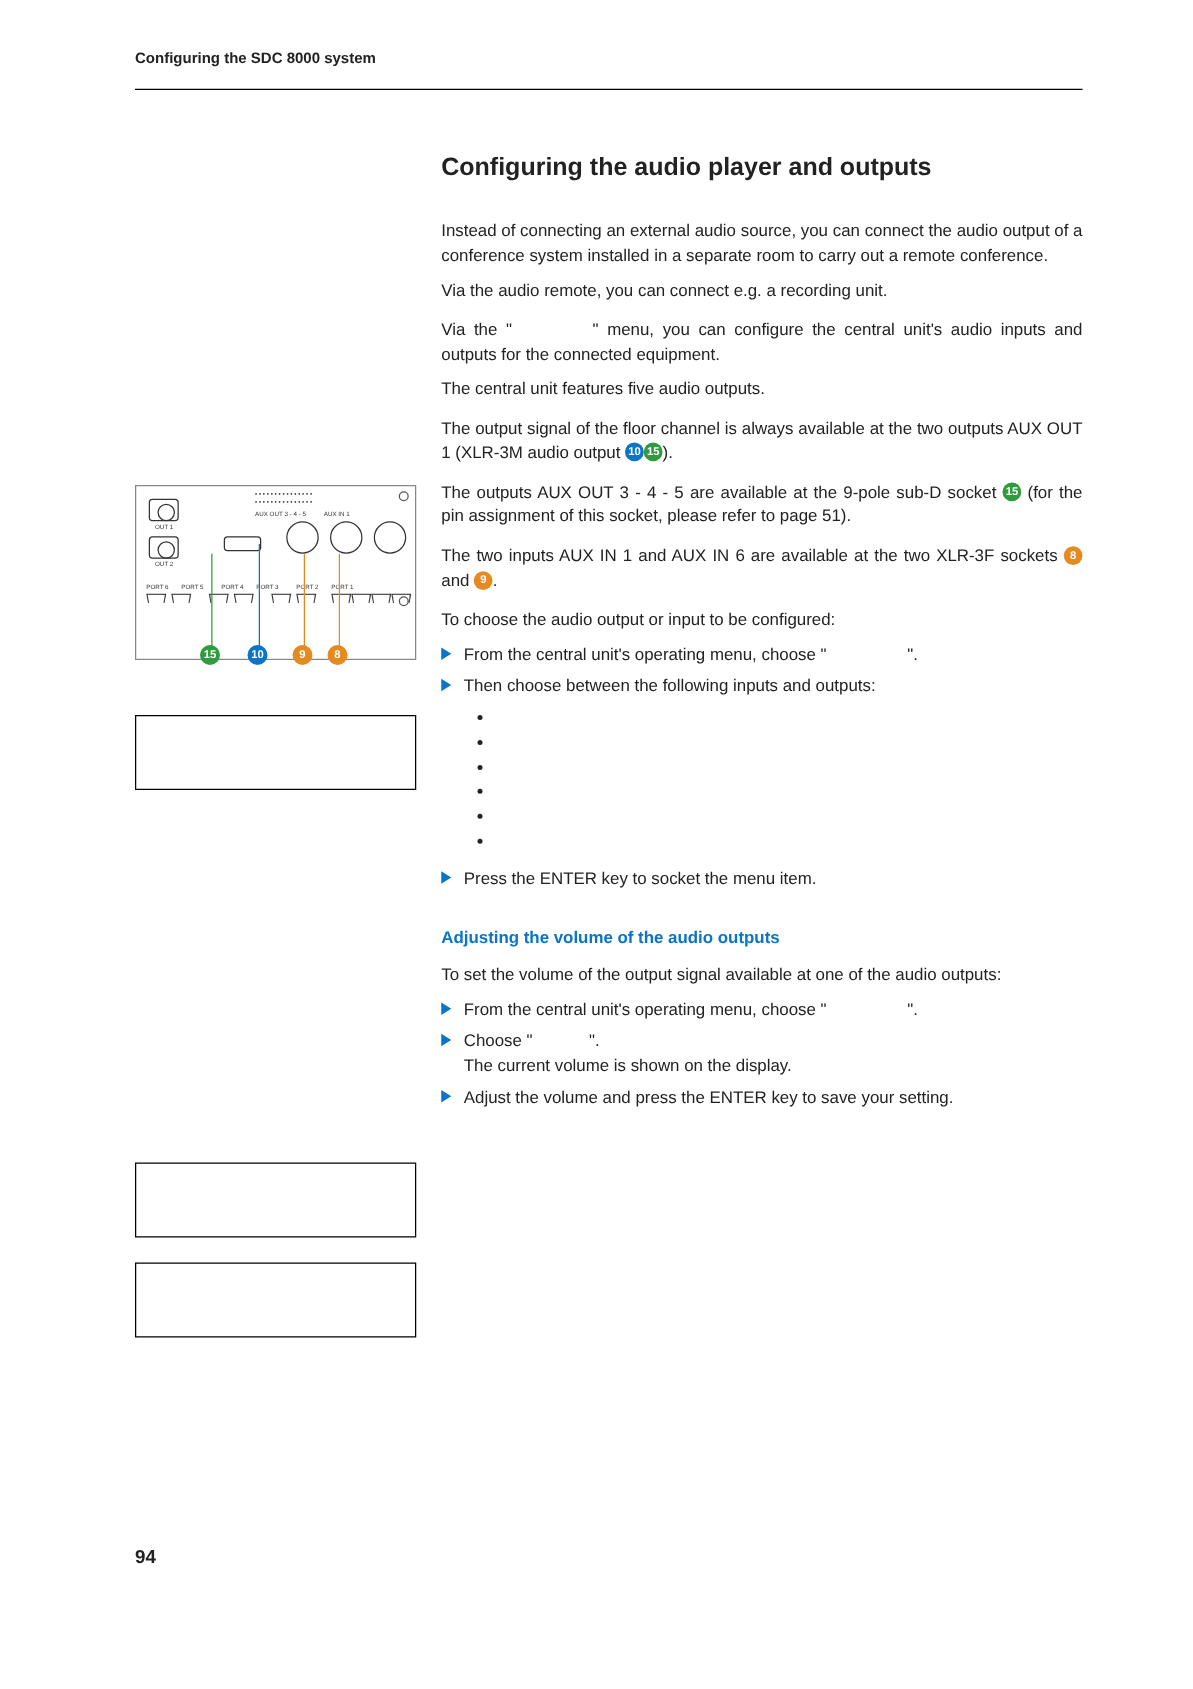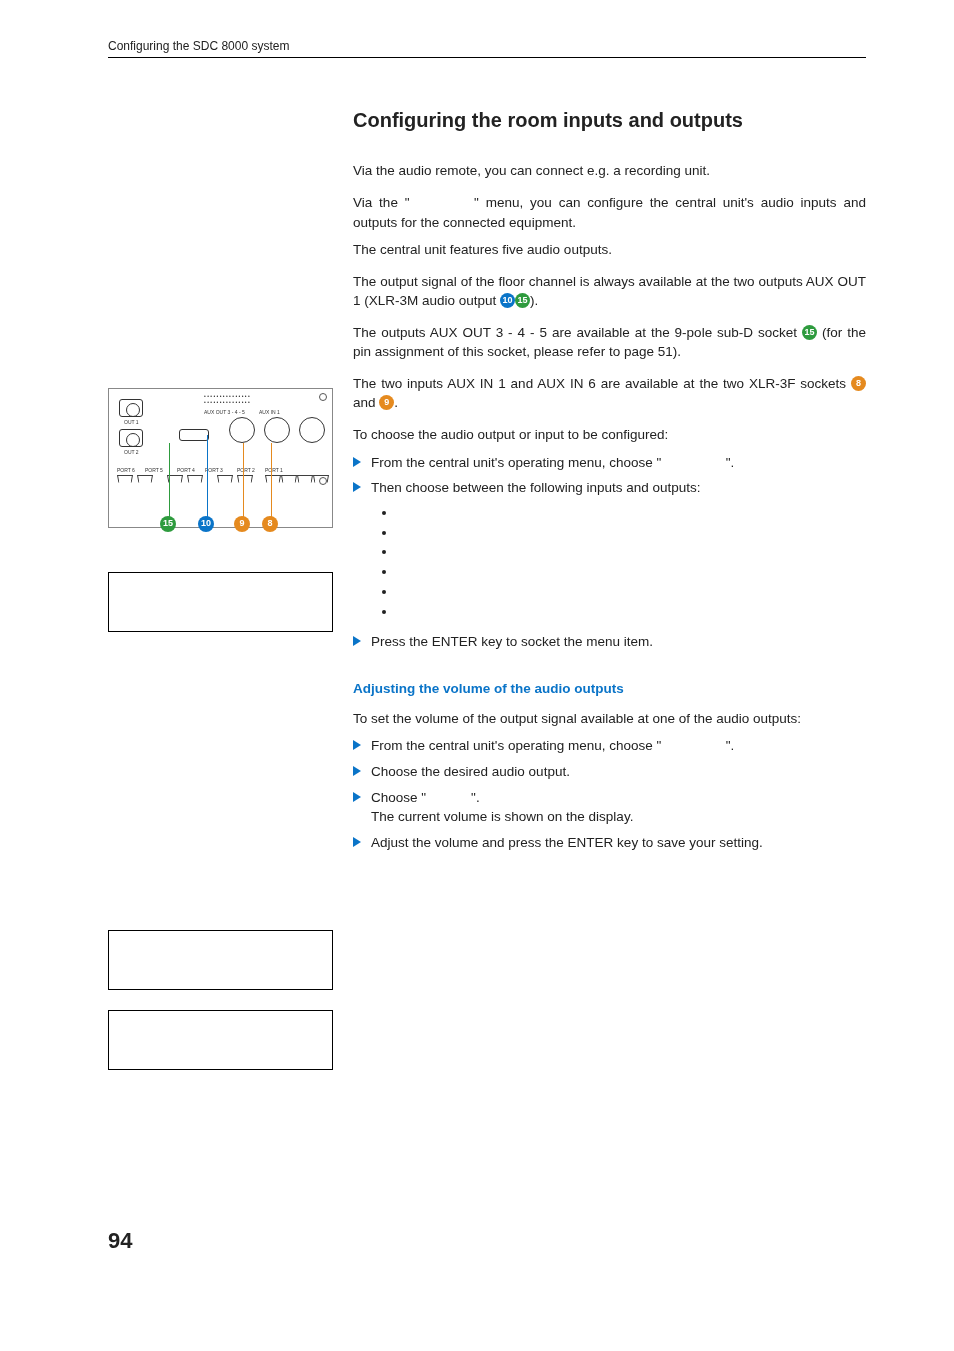--- a/index.html
+++ b/index.html
@@ -9,23 +9,24 @@
     color: #222;
     background: #fff;
     width: 954px;
     height: 1351px;
     position: relative;
     padding: 38px 88px 40px 108px;
     line-height: 1.45;
   }
   .header-line {
     border-bottom: 1.5px solid #000;
-    padding-bottom: 2px;
+    padding-bottom: 16px;
     margin-bottom: 48px;
     font-size: 12px;
+    font-weight: bold;
   }
   .main-col {
     margin-left: 245px;
   }
   h2.section {
     font-size: 20px;
     font-weight: 600;
     margin-bottom: 26px;
   }
   p.body {
@@ -97,21 +98,21 @@
     border: 1.5px solid #000;
     background: #fff;
   }
   .left-box.b1 { position:absolute; left:108px; top:572px; }
   .left-box.b2 { position:absolute; left:108px; top:930px; height:60px; }
   .left-box.b3 { position:absolute; left:108px; top:1010px; height:60px; }
   .page-num {
     position: absolute;
     left: 108px;
     bottom: 94px;
-    font-size: 22px;
+    font-size: 15px;
     font-weight: 600;
   }
   
   .panel-svg-box .lbl { position:absolute; font-size:5px; color:#333; }
   .panel-svg-box .xlr {
     position:absolute; width:24px; height:18px; border:1px solid #333; border-radius:3px;
     background:#fff;
   }
   .panel-svg-box .xlr::before {
     content:""; position:absolute; left:6px; top:3px; width:12px; height:12px;
@@ -200,22 +201,23 @@
       <span>8</span>
     </div>
 </div>
 
 <div class="left-box b1"></div>
 <div class="left-box b2"></div>
 <div class="left-box b3"></div>
 
 <div class="main-col">
 
-  <h2 class="section">Configuring the room inputs and outputs</h2>
-
+  <h2 class="section">Configuring the audio player and outputs</h2>
+
+  <p class="body">Instead of connecting an external audio source, you can connect the audio output of a conference system installed in a separate room to carry out a remote conference.</p>
   <p class="body">Via the audio remote, you can connect e.g. a recording unit.</p>
   <p class="body spaced">
     <span>Via the "</span><span style="visibility:hidden;">Aux-In/Out</span><span>" menu, you can configure the central unit's audio inputs and outputs for the connected equipment.</span>
   </p>
 
 
   <p class="body">The central unit features five audio outputs.</p>
 
   <p class="body spaced">
     <span>The output signal of the floor channel is always available at the two outputs AUX OUT 1 (XLR-3M audio output </span><span class="callout">
@@ -267,24 +269,20 @@
 
   <div class="subhead">Adjusting the volume of the audio outputs</div>
 
   <p class="body">To set the volume of the output signal available at one of the audio outputs:</p>
 
   <div class="step">
     <div class="tri"></div>
     <div class="text"><span>From the central unit's operating menu, choose "</span><span style="visibility:hidden;">Aux-In/Out</span><span>".</span></div>
   </div>
 
-  <div class="step">
-    <div class="tri"></div>
-    <div class="text">Choose the desired audio output.</div>
-  </div>
 
   <div class="step">
     <div class="tri"></div>
     <div class="text">
       <span>Choose "</span><span style="visibility:hidden;">Volume</span><span>".</span><br>
       <span>The current volume is shown on the display.</span>
     </div>
   </div>
 
   <div class="step">

